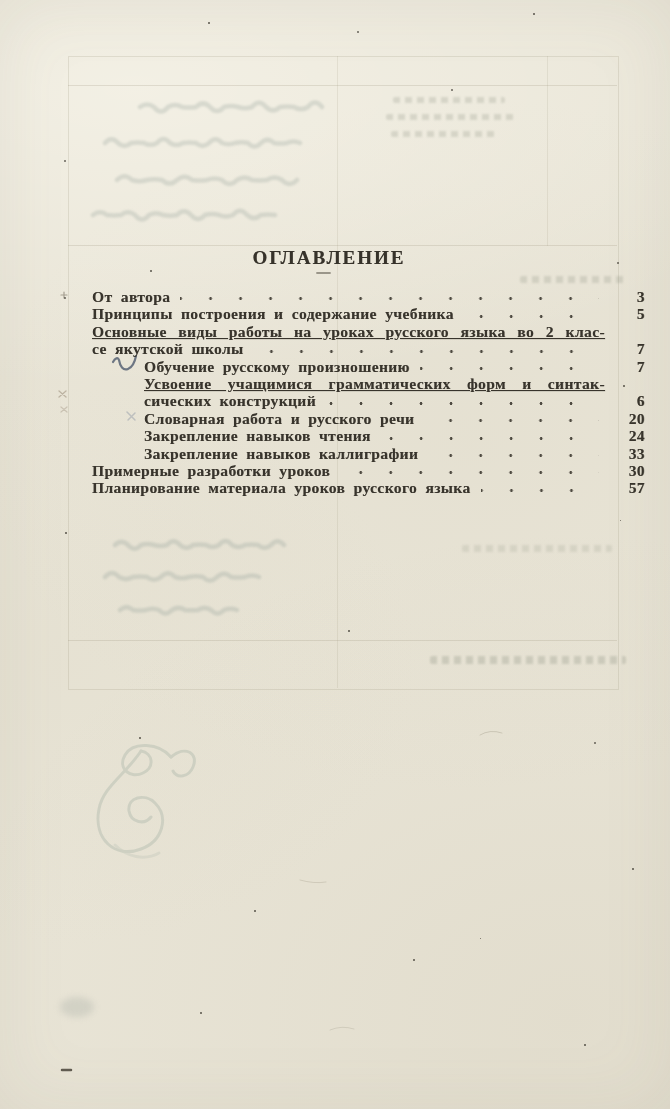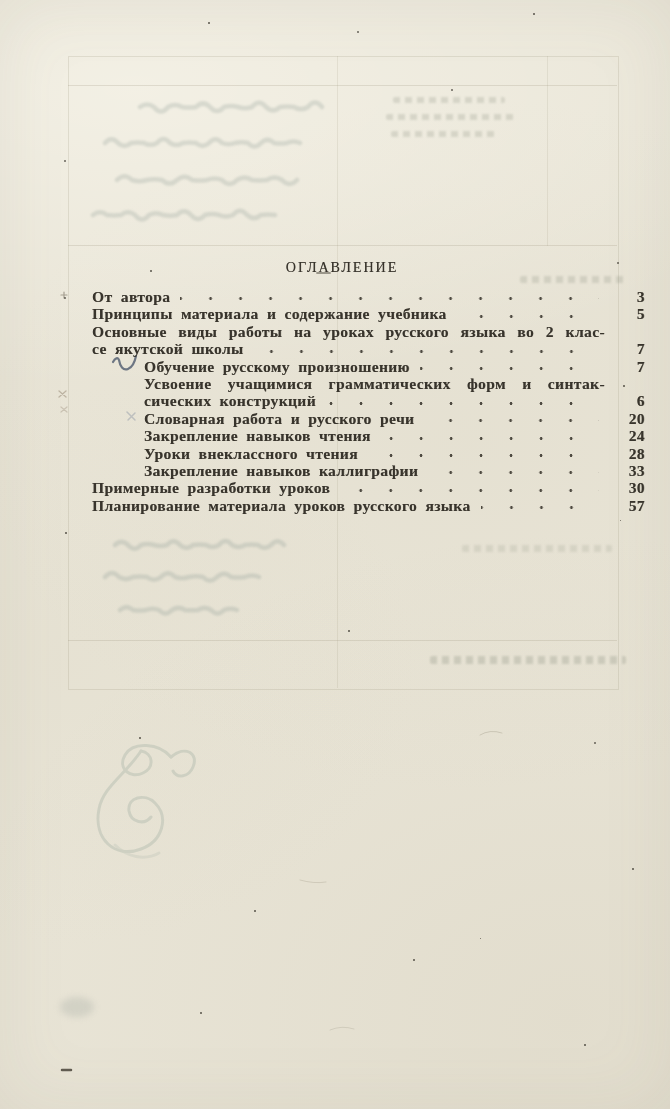--- a/index.html
+++ b/index.html
@@ -24,35 +24,35 @@
 
   
   svg.decor{position:absolute;overflow:visible;}
 
   .smudge{position:absolute;left:60px;top:997px;width:34px;height:20px;border-radius:50%;
     background:rgba(158,164,158,.28);filter:blur(3px);}
 
   .speck{position:absolute;border-radius:50%;background:#2f2b24;}
 
   
-  .title{position:absolute;left:92px;top:245px;width:470px;margin:15px;
-    text-align:center;font-size:14px;font-weight:400;letter-spacing:2px;
+  .title{position:absolute;left:92px;top:245px;width:470px;margin:2px;
+    text-align:center;font-size:19px;font-weight:700;letter-spacing:2px;
     color:#36322a;text-shadow:.3px .3px .4px rgba(54,50,43,.55);}
 
   
   .toc{position:absolute;left:92px;top:288px;width:553px;
     font-size:15.5px;font-weight:700;color:#38342c;
     text-shadow:.3px .3px .4px rgba(56,52,44,.45);
     letter-spacing:.4px;word-spacing:4px;}
   .toc-row{display:flex;height:17.4px;line-height:17.4px;position:relative;}
   .toc-row.indent{padding-left:52px;}
   .toc-row.just{display:block;padding-right:40px;text-align:justify;
     text-align-last:justify;text-justify:inter-word;}
   .toc-text{white-space:nowrap;}
-  .just .toc-text{white-space:normal;}
+  .just .toc-text{white-space:normal;text-decoration:underline;}
   .leader{flex:1 1 auto;align-self:flex-end;height:7px;min-width:12px;
     margin:0 8px 3px 10px;
     background:radial-gradient(circle at 2px 3.5px, rgba(52,48,40,.85) 1.2px, transparent 1.7px)
                right bottom / 30px 7px repeat-x;}
   .pagenum{flex:0 0 38px;text-align:right;white-space:nowrap;}
 </style>
 </head>
 <body>
 
 <div class="page">
@@ -138,21 +138,21 @@
     </div>
 
   <h1 class="title">ОГЛАВЛЕНИЕ</h1>
   <div class="toc" id="toc">
       <div class="toc-row">
     <span class="toc-text">От автора</span>
     <span class="leader"></span>
     <span class="pagenum">3</span>
   </div>
       <div class="toc-row">
-    <span class="toc-text">Принципы материала и содержание учебника</span>
+    <span class="toc-text">Принципы построения и содержание учебника</span>
     <span class="leader"></span>
     <span class="pagenum">5</span>
   </div>
       <div class="toc-row just">
     <span class="toc-text">Основные виды работы на уроках русского языка во 2 клас-</span>
     
     
   </div>
       <div class="toc-row">
     <span class="toc-text">се якутской школы</span>
@@ -178,25 +178,20 @@
     <span class="toc-text">Словарная работа и русского речи</span>
     <span class="leader"></span>
     <span class="pagenum">20</span>
   </div>
       <div class="toc-row indent">
     <span class="toc-text">Закрепление навыков чтения</span>
     <span class="leader"></span>
     <span class="pagenum">24</span>
   </div>
       <div class="toc-row indent">
-    <span class="toc-text">Уроки внеклассного чтения</span>
-    <span class="leader"></span>
-    <span class="pagenum">28</span>
-  </div>
-      <div class="toc-row indent">
     <span class="toc-text">Закрепление навыков каллиграфии</span>
     <span class="leader"></span>
     <span class="pagenum">33</span>
   </div>
       <div class="toc-row">
     <span class="toc-text">Примерные разработки уроков</span>
     <span class="leader"></span>
     <span class="pagenum">30</span>
   </div>
       <div class="toc-row">

